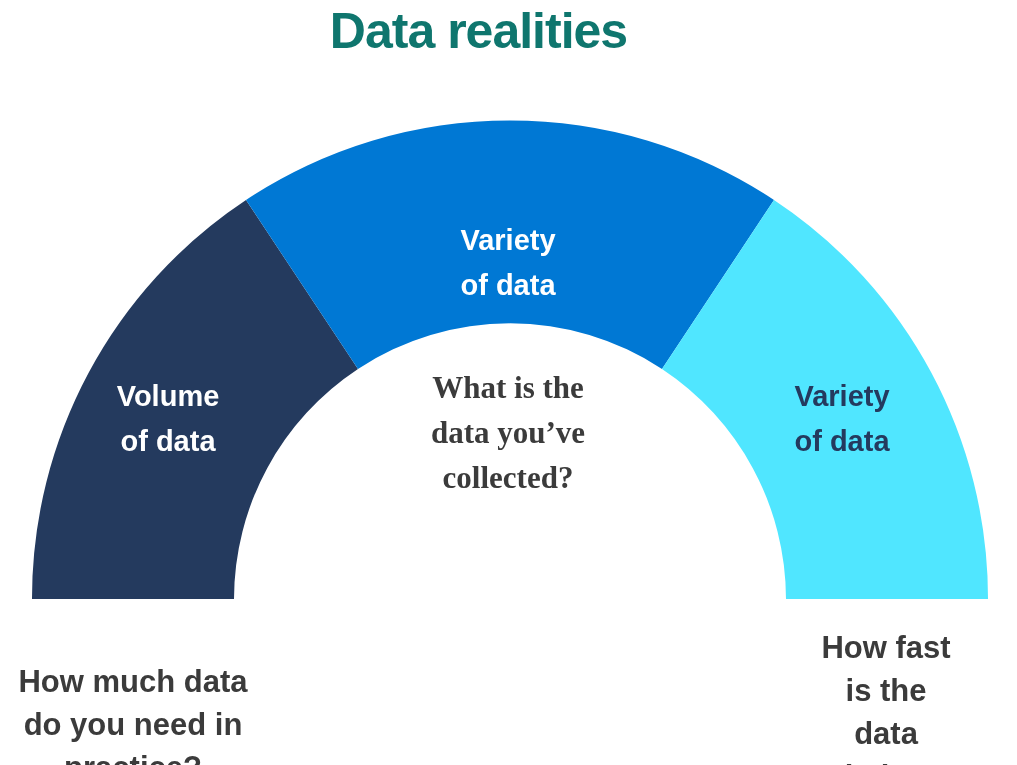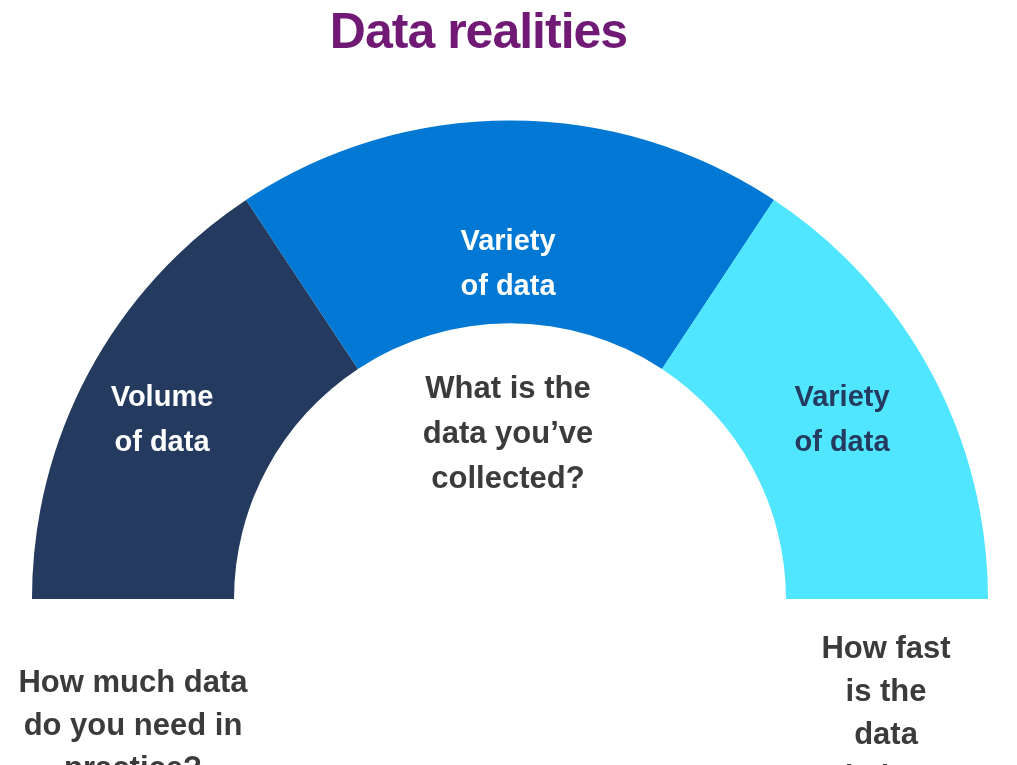--- a/index.html
+++ b/index.html
@@ -16,54 +16,55 @@
     overflow: hidden;
   }
   .title {
     position: absolute;
     top: 2px;
     left: 0;
     width: 957px;
     text-align: center;
     font-size: 50px;
     font-weight: 700;
-    color: #701a75;
+    color: #0f766e;
     letter-spacing: -1px;
   }
   .arc-svg {
     position: absolute;
     left: 0;
     top: 0;
   }
   .seg-label {
     position: absolute;
     transform: translate(-50%, -50%);
     text-align: center;
     white-space: pre-line;
     font-size: 29px;
     line-height: 45px;
     font-weight: 600;
     letter-spacing: 0px;
   }
   .seg-label.light { color: #ffffff; }
   .seg-label.dark  { color: #243A5E; }
-  .label-volume   { left: 162px; top: 419px; }
+  .label-volume   { left: 168px; top: 419px; }
   .label-variety  { left: 508px; top: 231px; margin-top: 32px; }
   .label-velocity { left: 842px; top: 419px; }
   .center-question {
     position: absolute;
     left: 508px;
     top: 432px;
     transform: translate(-50%, -50%);
     text-align: center;
     white-space: pre-line;
     font-size: 31px;
     line-height: 45px;
     font-weight: 700;
     color: #3B3B3B;
+    font-family: Liberation Serif, serif;
   }
   .annotation {
     position: absolute;
     transform: translateX(-50%);
     text-align: center;
     white-space: pre-line;
     font-size: 31px;
     line-height: 43px;
     font-weight: 700;
     color: #3B3B3B;

